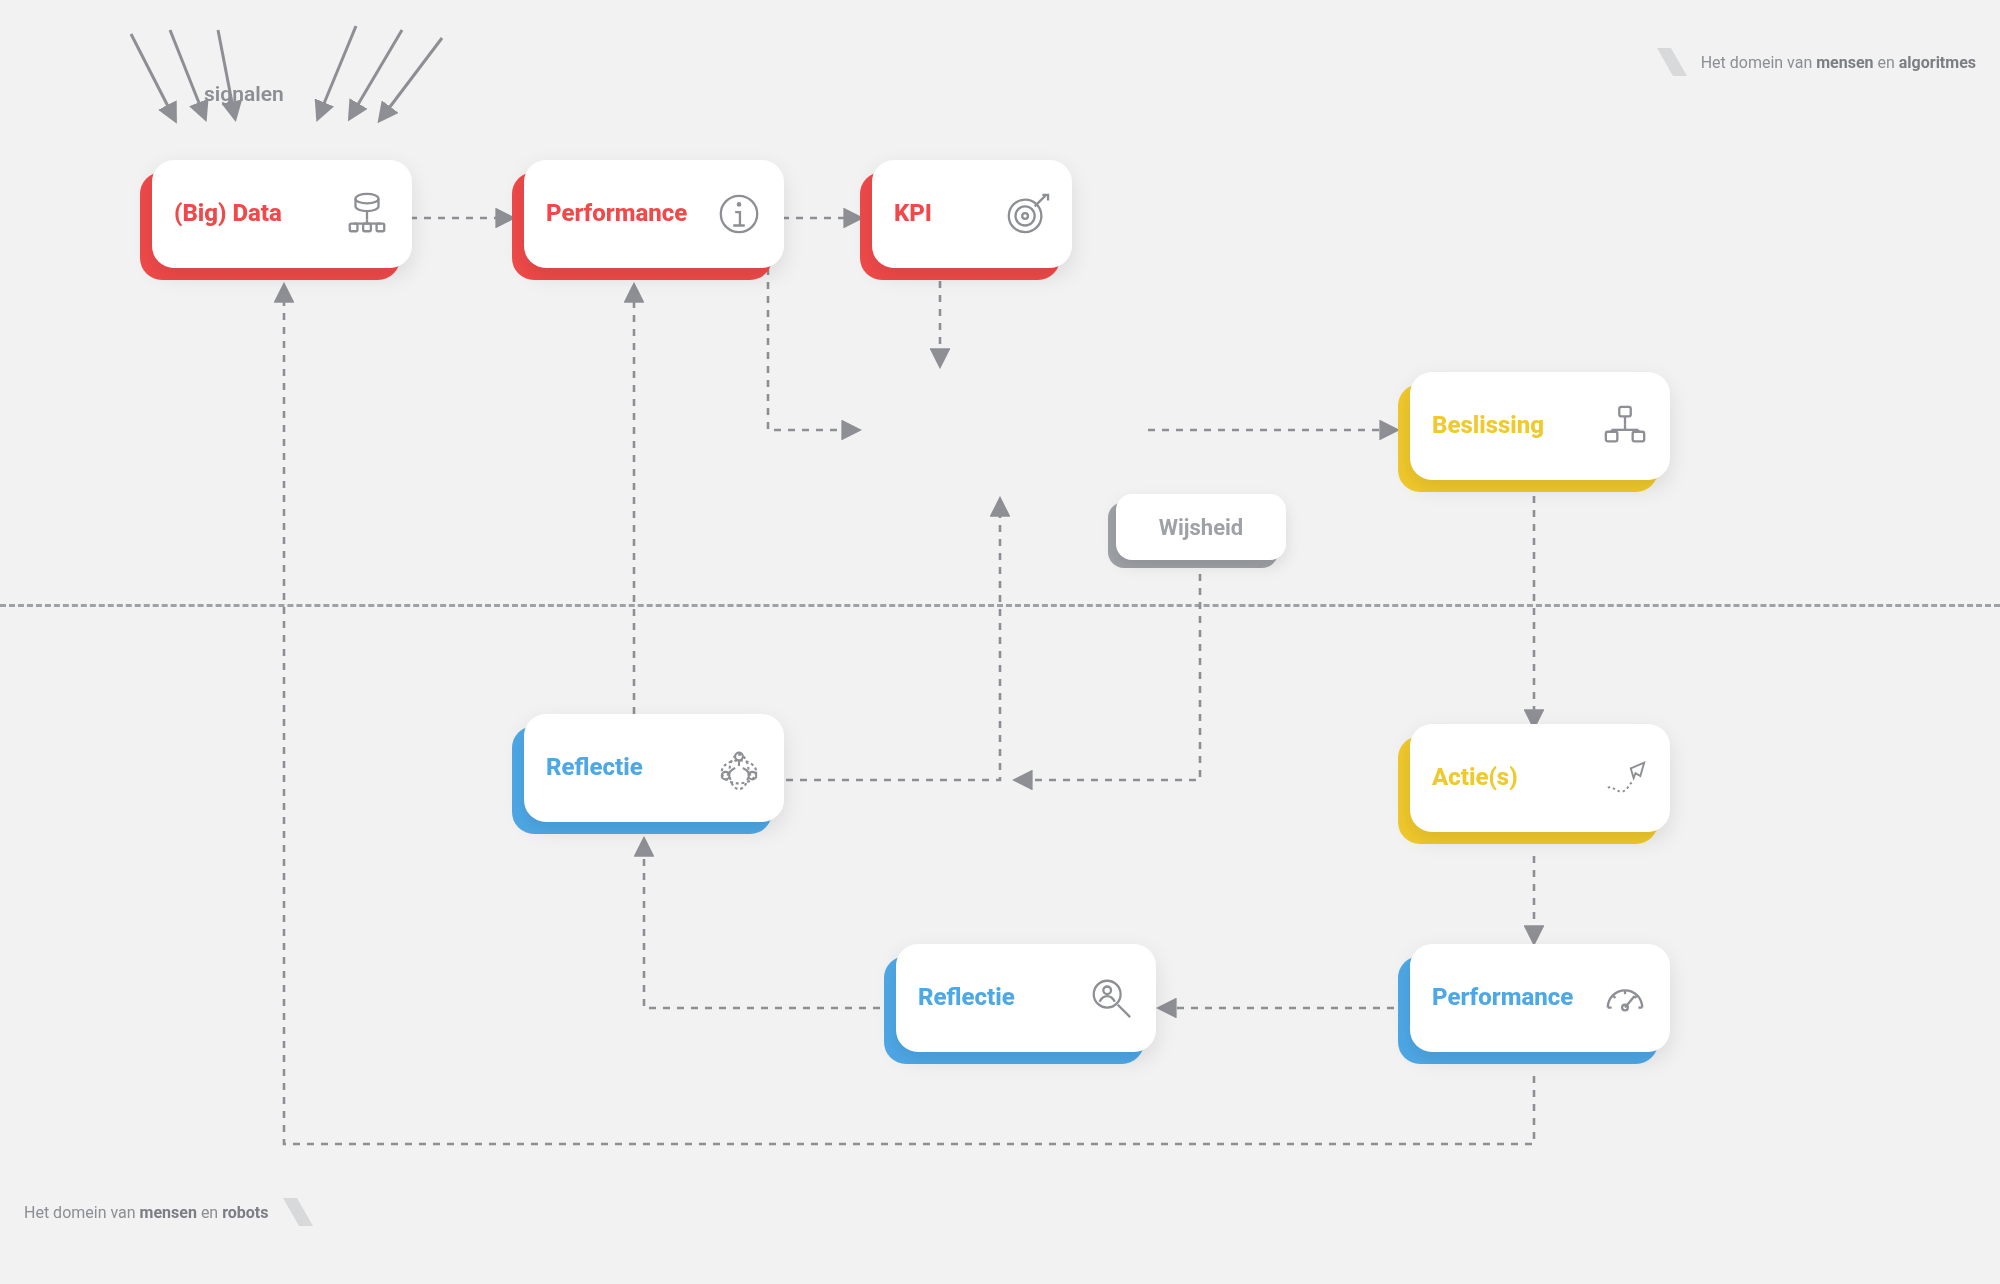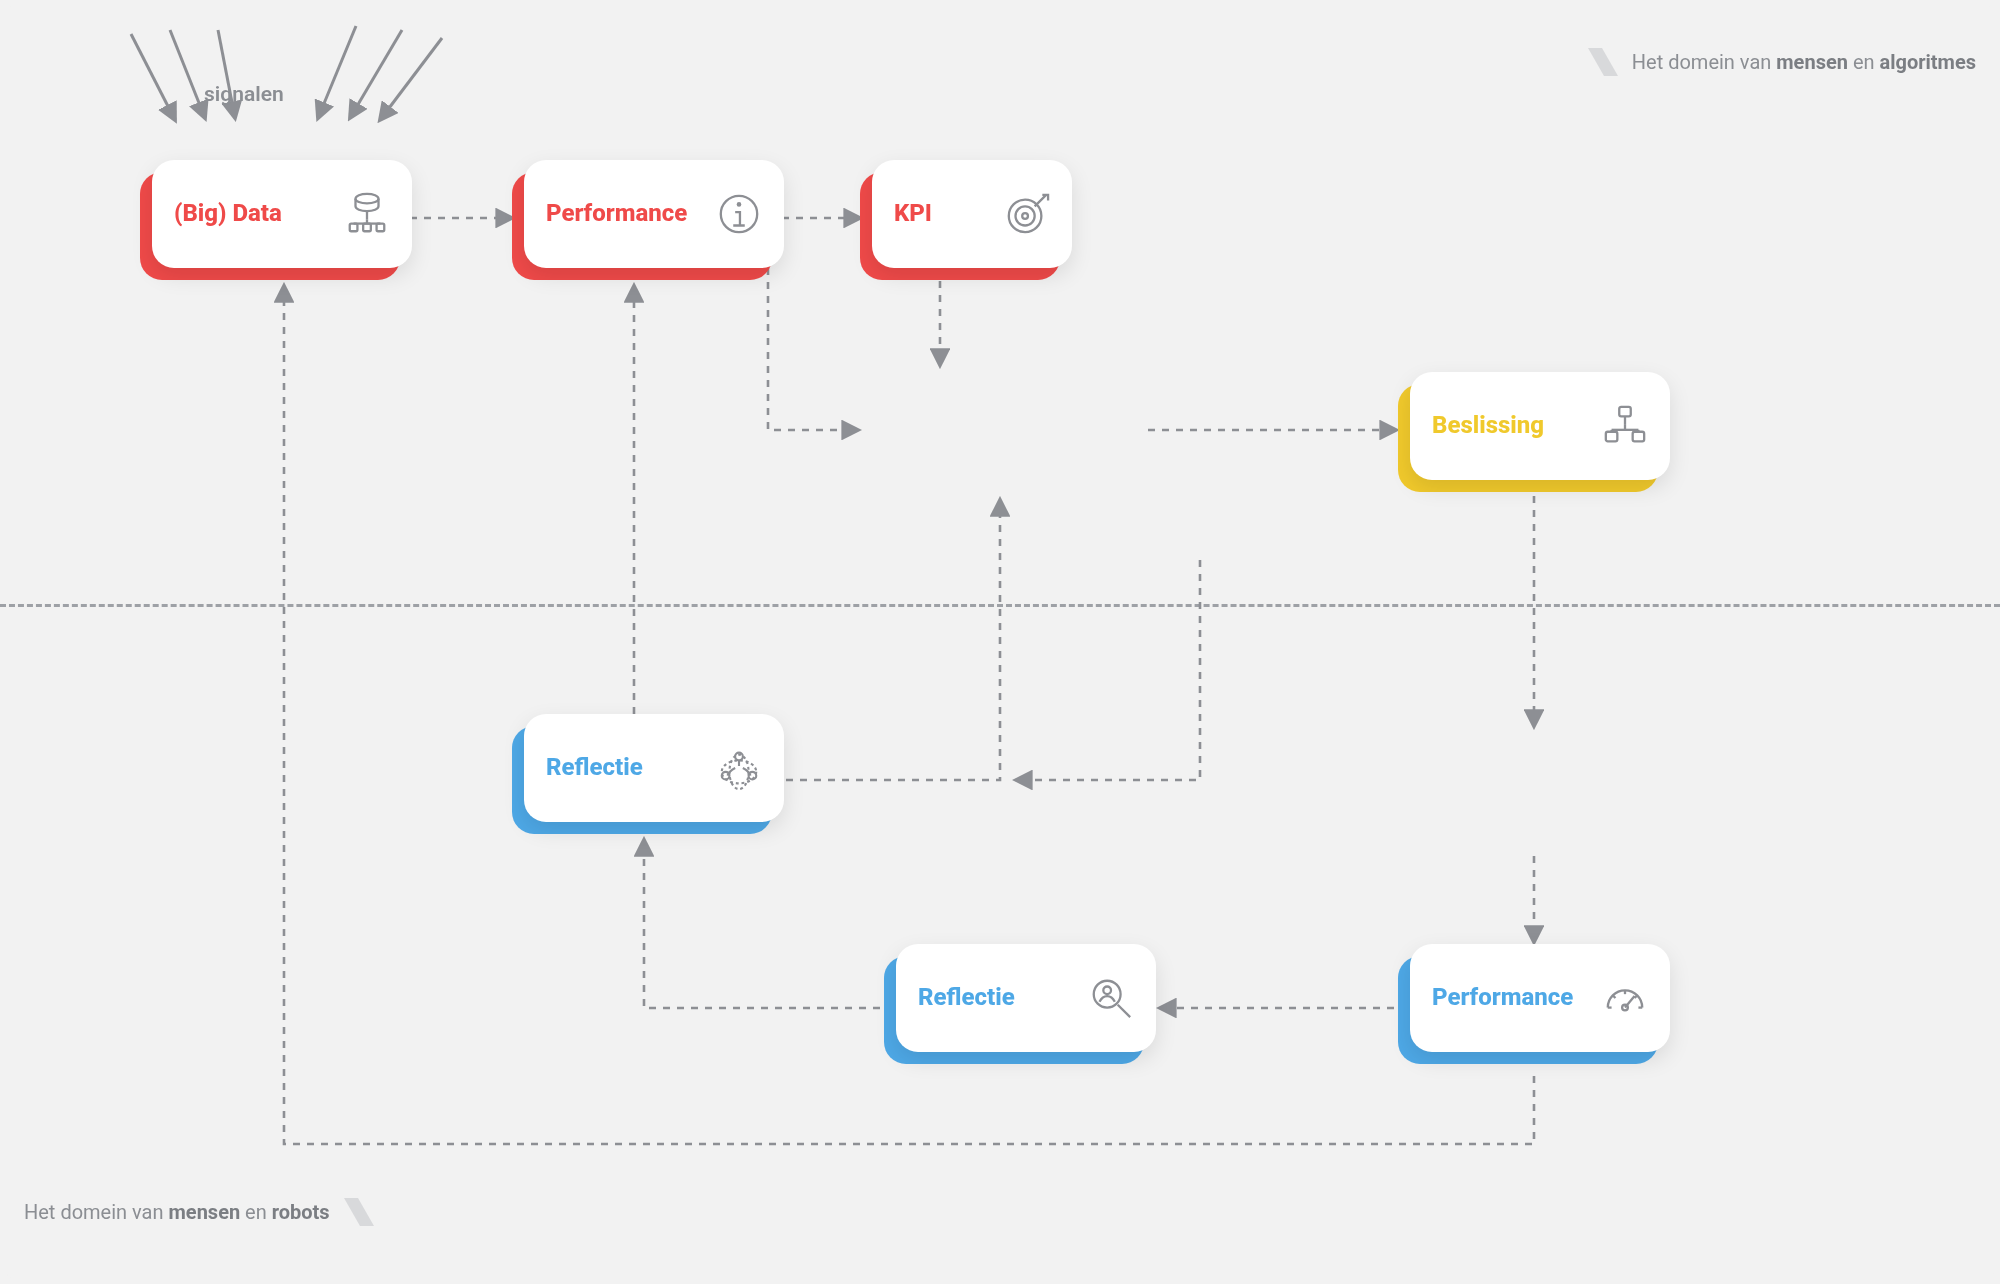--- a/index.html
+++ b/index.html
@@ -106,21 +106,21 @@
     color: var(--gray);
   }
 
   
   .ribbon {
     position: absolute;
     height: 44px;
     display: flex;
     align-items: center;
     color: var(--text-muted);
-    font-size: 20px;
+    font-size: 16px;
     gap: 14px;
   }
   .ribbon .slash {
     width: 30px; height: 44px;
     display: inline-block;
   }
   .ribbon.top {
     right: 24px; top: 40px;
   }
   .ribbon.bottom {
@@ -238,40 +238,58 @@
           <circle cx="22" cy="26" r="17"></circle>
           <circle cx="22" cy="26" r="10"></circle>
           <circle cx="22" cy="26" r="3"></circle>
           <path d="M32 16 L44 4 M40 4h6v6"></path>
         </svg>
       </span>
     </div>
   </div>
 
 
+  <div class="tag-card" style="left:1108px; top:502px;">
+    <div class="under"></div>
+    <div class="top">
+      <span class="label">Wijsheid</span>
+    </div>
+  </div>
 
   <div class="node c-yellow" style="left:1398px; top:384px;">
     <div class="under"></div>
     <div class="top">
       <span class="label">Beslissing</span>
       <span class="icon">
         <svg viewBox="0 0 48 48" fill="none" stroke="currentColor" stroke-width="2.4">
           <rect x="18" y="4" width="12" height="10" rx="2"></rect>
           <line x1="24" y1="14" x2="24" y2="22"></line>
           <line x1="10" y1="28" x2="38" y2="28"></line>
           <line x1="24" y1="22" x2="24" y2="28"></line>
           <rect x="4" y="30" width="12" height="10" rx="2"></rect>
           <rect x="32" y="30" width="12" height="10" rx="2"></rect>
           <line x1="10" y1="28" x2="10" y2="30"></line>
           <line x1="38" y1="28" x2="38" y2="30"></line>
         </svg>
       </span>
     </div>
   </div>
 
+  <div class="node c-yellow" style="left:1398px; top:736px;">
+    <div class="under"></div>
+    <div class="top">
+      <span class="label">Actie(s)</span>
+      <span class="icon">
+        <svg viewBox="0 0 48 48" fill="none" stroke="currentColor" stroke-width="2">
+          <path d="M6 34c6-2 10 6 16 4s6-10 12-10" stroke-dasharray="2.5 3"></path>
+          <path d="M30 14l14-6-4 14-5-3-2 5-3-10z"></path>
+        </svg>
+      </span>
+    </div>
+  </div>
 
   <div class="node c-blue" style="left:1398px; top:956px;">
     <div class="under"></div>
     <div class="top">
       <span class="label">Performance</span>
       <span class="icon">
         <svg viewBox="0 0 48 48" fill="none" stroke="currentColor" stroke-width="2.4">
           <path d="M6 34a18 18 0 0 1 36 0"></path>
           <line x1="24" y1="34" x2="34" y2="22"></line>
           <circle cx="24" cy="34" r="3"></circle>

